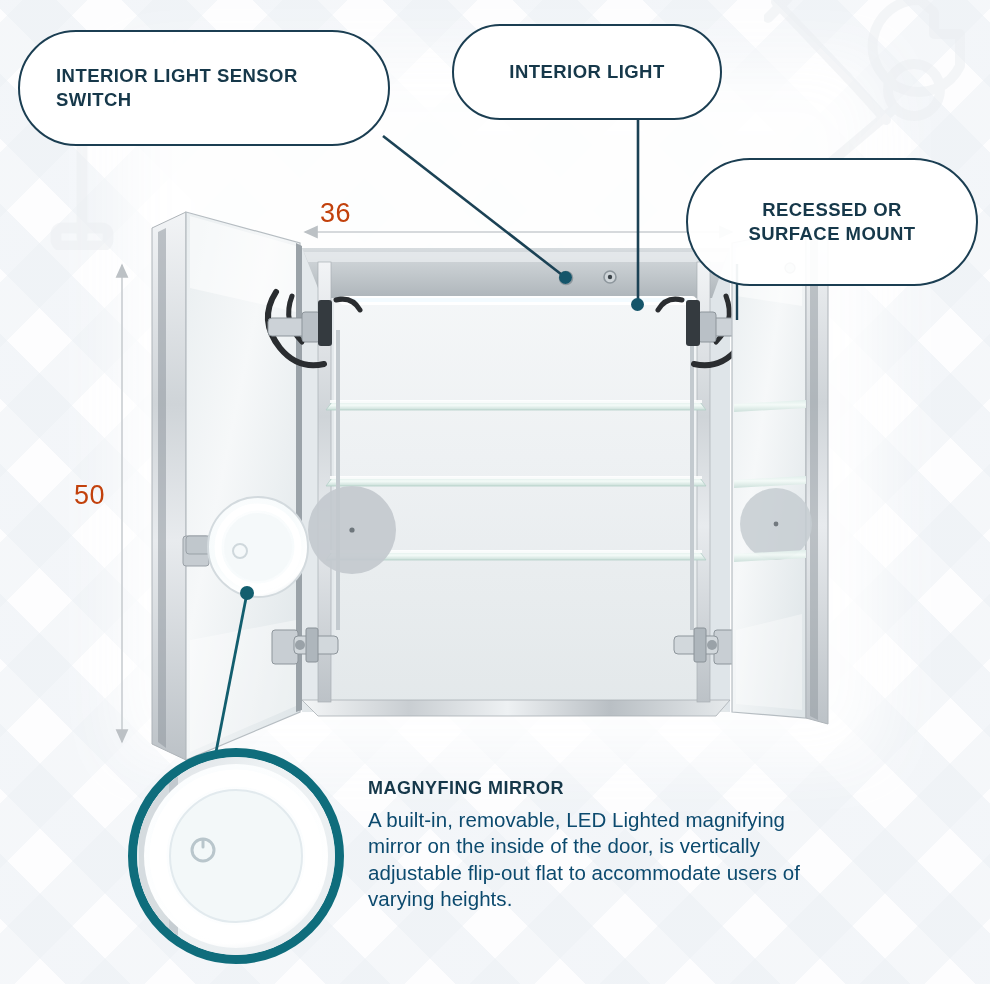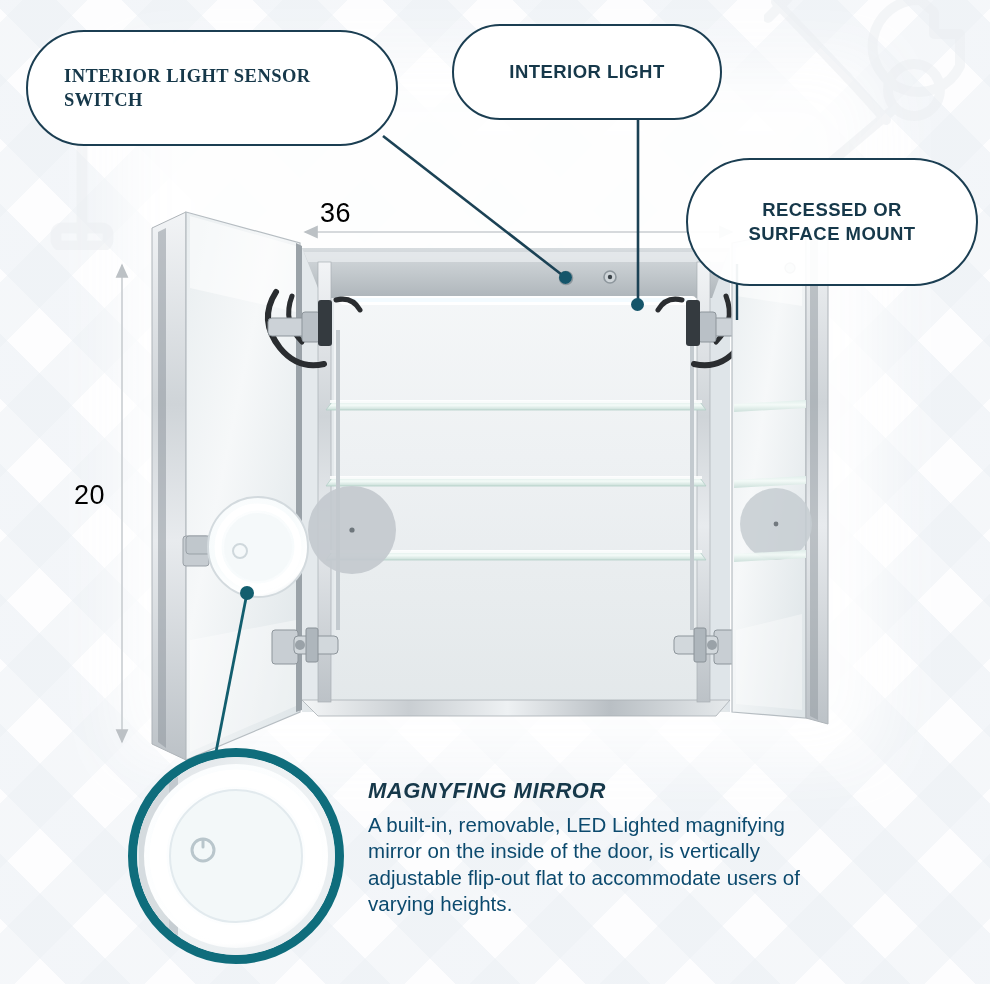--- a/index.html
+++ b/index.html
@@ -48,21 +48,21 @@
     filter: blur(34px);
     opacity: .93;
     pointer-events: none;
   }
 
   .wm-icon { position: absolute; pointer-events: none; }
   .wm-faucet { left: 26px; top: 20px; width: 210px; height: 230px; opacity: .50; }
   .wm-tools  { right: 6px; top: -6px; width: 220px; height: 200px; opacity: .55; }
   .dim-label {
     position: absolute;
-    color: #000000;
+    color: #c2410c;
     font-size: 27px;
     font-weight: 400;
     letter-spacing: .5px;
     font-family: "Liberation Sans", sans-serif;
   }
 
   
   #product { position: absolute; left: 0; top: 0; width: 990px; height: 984px; }
 
   
@@ -76,21 +76,21 @@
     color: #16384a;
     font-weight: 700;
     font-size: 18.5px;
     letter-spacing: .45px;
     line-height: 1.30;
     font-family: "Liberation Sans", sans-serif;
   }
   .callout.left  { padding: 14px 34px 14px 36px; justify-content: flex-start; text-align: left; }
   .callout.mid   { padding: 14px 30px;           justify-content: center;     text-align: center; }
 
-  #callout-sensor { left: 26px;  top: 30px;  width: 372px; height: 116px; font-family: Liberation Serif, serif; }
+  #callout-sensor { left: 18px;  top: 30px;  width: 372px; height: 116px; }
   #callout-light  { left: 452px; top: 24px;  width: 270px; height: 96px;  }
   #callout-mount  { left: 686px; top: 158px; width: 292px; height: 128px; }
 
   
   .leader { position: absolute; pointer-events: none; }
   .dot {
     position: absolute;
     width: 13px; height: 13px;
     border-radius: 50%;
     background: #15556a;
@@ -111,26 +111,25 @@
     position: absolute;
     inset: 0;
     border-radius: 50%;
     overflow: hidden;
   }
 
   
   #mirror-block { position: absolute; left: 368px; top: 778px; width: 470px; }
   #mirror-title {
     color: #16384a;
-    font-size: 22px;
+    font-size: 18px;
     font-weight: 700;
     letter-spacing: .5px;
     margin-bottom: 8px;
     font-family: "Liberation Sans", sans-serif;
-    font-style: italic;
   }
   #mirror-body {
     color: #0c4a6e;
     font-size: 20.5px;
     font-weight: 400;
     line-height: 1.29;
     letter-spacing: .05px;
     font-family: "Liberation Sans", sans-serif;
   }
 </style>
@@ -341,21 +340,21 @@
         <path d="M0,4.5 L9,0.5 L9,8.5 Z" fill="#bcc1c5"></path>
       </marker>
     </defs>
 
     <line x1="305" y1="232" x2="732" y2="232" stroke="#c9cdd1" stroke-width="1.6" marker-start="url(#al)" marker-end="url(#ar)"></line>
 
     <line x1="122" y1="265" x2="122" y2="742" stroke="#c9cdd1" stroke-width="1.6" marker-start="url(#al)" marker-end="url(#ar)"></line>
   </svg>
 
   <div class="dim-label" id="dim-w" style="left:320px; top:198px;">36</div>
-  <div class="dim-label" id="dim-h" style="left:74px; top:480px;">20</div>
+  <div class="dim-label" id="dim-h" style="left:74px; top:480px;">50</div>
 
   <svg class="leader" style="left:0;top:0;width:990px;height:984px;">
 
     <path d="M383 136 L566 278" stroke="#1b4255" stroke-width="2.6" fill="none"></path>
 
     <path d="M638 120 L638 305" stroke="#1b4255" stroke-width="2.6" fill="none"></path>
 
     <path d="M737 268 L737 240 L990 240" stroke="#1b4255" stroke-width="2.4" fill="none" opacity="0"></path>
     <path d="M737 264 L737 320" stroke="#1b4255" stroke-width="2.4" fill="none"></path>
 

